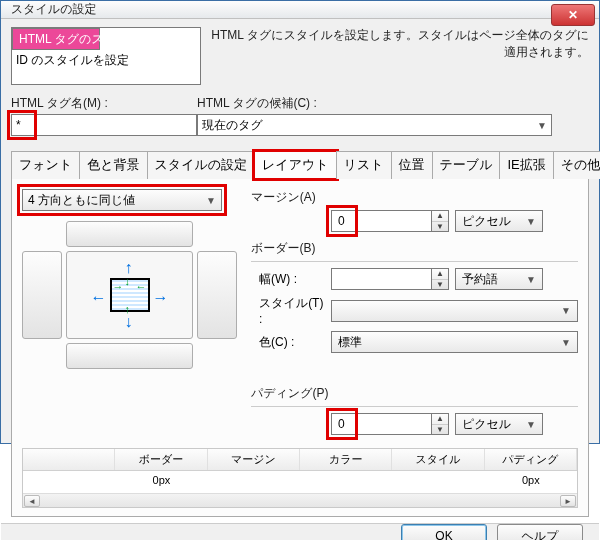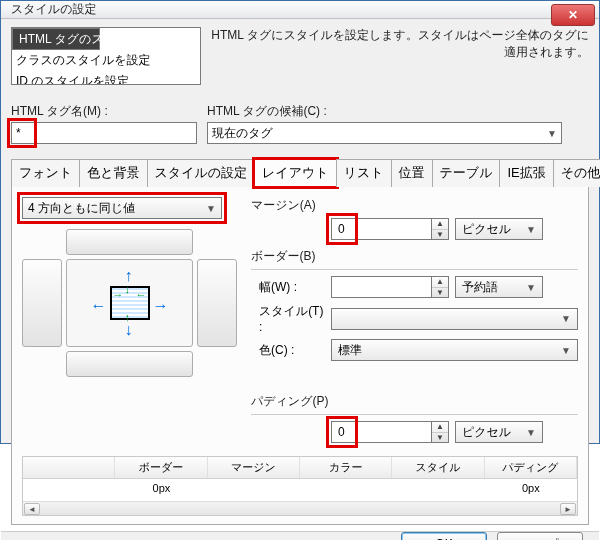--- a/index.html
+++ b/index.html
@@ -5,23 +5,23 @@
 * { box-sizing: border-box; margin: 0; padding: 0; font-family: "MS UI Gothic", "Meiryo", sans-serif; font-size: 12px; }
 body { background: #fff; width: 600px; height: 540px; overflow: hidden; }
 .win { width: 600px; height: 444px; border: 1px solid #3a6ea5; background: #f0f0f0; display:flex; flex-direction:column; }
 .titlebar { height: 30px; background: linear-gradient(#fdfdfd,#e6e9ec); border-bottom: 1px solid #c0c0c0; display:flex; align-items:center; padding-left:10px; position:relative; }
 .title { color:#222; }
 .closebtn { position:absolute; right:4px; top:3px; width:44px; height:22px; background: linear-gradient(#e77,#c33); border:1px solid #933; border-radius:3px; display:flex; align-items:center; justify-content:center; color:#fff; font-weight:bold; }
 .content { padding:8px 10px 6px 10px; flex:1; display:flex; flex-direction:column; }
 .toprow { display:flex; gap:10px; }
 .listbox { width:190px; height:58px; background:#fff; border:1px solid #7a7a7a; overflow:hidden; }
 .listitem { padding:2px 4px; white-space:nowrap; }
-.listitem.sel { background:#404040; color:#fff; }
+.listitem.sel { background:#ec4899; color:#fff; }
 .rdesc { flex:1; color:#222; line-height:1.4;text-align:right; }
-.row2 { display:flex; gap:10px; margin-top:18px; }
+.row2 { display:flex; margin-top:10px; }
 .col { display:flex; flex-direction:column; gap:2px; }
 .lbl { color:#222; }
 .txtin { height:22px; border:1px solid #7a7a7a; background:#fff; padding:0 4px; width:186px; }
 .combo { height:22px; border:1px solid #7a7a7a; background:#fff; width:355px; padding:0 4px; display:flex; align-items:center; justify-content:space-between; }
 .caret { font-size:10px; color:#555; }
 .hl-red { outline:3px solid #e00000; outline-offset:-1px; }
 
 .tabs { margin-top:14px; display:flex; border-bottom:1px solid #aaa; }
 .tab { padding:4px 7px; border:1px solid #aaa; border-bottom:none; background:#f5f5f5; margin-right:-1px; position:relative; top:1px; white-space:nowrap; font-size:13px; }
 .tab.active { background:#fcfcfc; border-bottom:1px solid #fcfcfc; }
@@ -77,21 +77,20 @@
     <span class="title">スタイルの設定</span>
     <div class="closebtn">
         <span>✕</span>
       </div>
   </div>
 
   <div class="content">
     <div class="toprow">
       <div class="listbox">
         <div class="listitem sel">HTML タグのスタイルを設定</div>
-        <div class="listitem">クラスのスタイルを設定</div>
         <div class="listitem">ID のスタイルを設定</div>
       </div>
       <div class="rdesc">HTML タグにスタイルを設定します。スタイルはページ全体のタグに適用されます。</div>
     </div>
 
     <div class="row2">
       <div class="col">
         <span class="lbl">HTML タグ名(M) :</span>
         <div style="position:relative;">
           <input class="txtin" value="*" style="">

